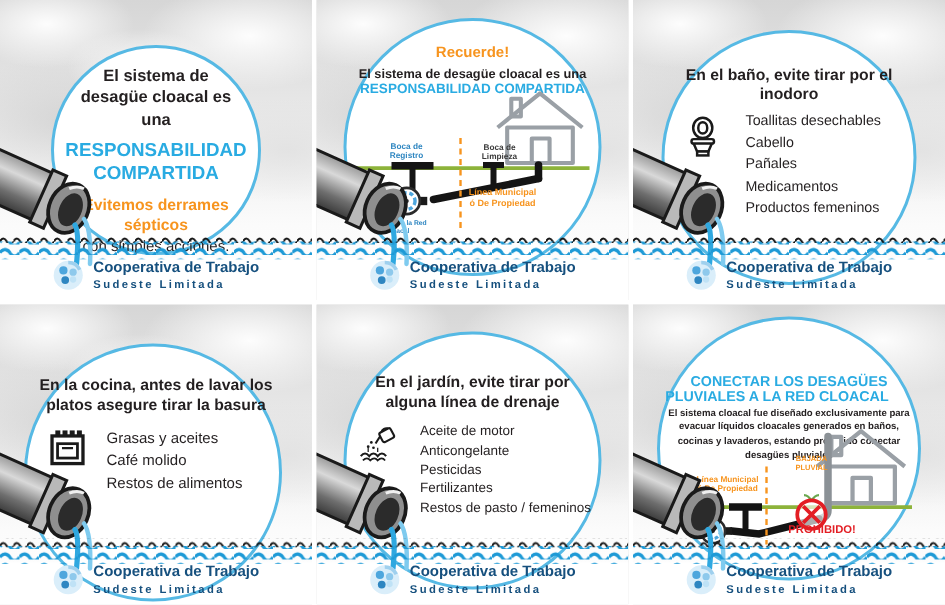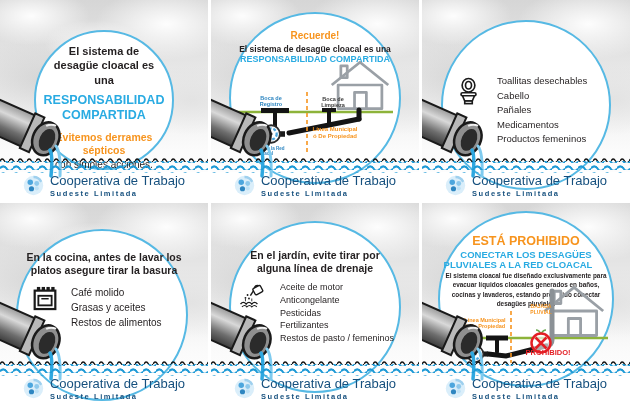--- a/index.html
+++ b/index.html
@@ -17,21 +17,21 @@
       radial-gradient(ellipse 120px 60px at 22% 40%, rgba(205,205,205,.7), transparent 70%),
       radial-gradient(ellipse 100px 50px at 92% 50%, rgba(224,224,224,.8), transparent 70%),
       linear-gradient(180deg,#d6d6d6 0%,#ececec 45%,#fbfbfb 75%,#ffffff 100%);}
   .footer-bg{position:absolute;left:0;right:0;bottom:0;height:28px;background:#ffffff;}
   .circle{position:absolute;border-radius:50%;background:#ffffff;border:2px solid #56b9e4;}
   .pipe-svg{position:absolute;left:-6px;top:96px;width:92px;height:86px;}
   .waves-svg{position:absolute;left:0;top:156px;width:208px;height:17px;}
   .logo{position:absolute;left:0;right:0;top:173px;display:flex;justify-content:center;align-items:center;gap:6px;}
   .logo-mark{width:21px;height:21px;flex:0 0 auto;}
   .logo-text{color:#16507e;line-height:1.2;}
-  .logo-line1{font-size:13px;font-weight:normal;}
+  .logo-line1{font-size:10px;font-weight:bold;}
   .logo-line2{font-size:7.5px;font-weight:bold;letter-spacing:1.6px;}
   .ttl{position:absolute;text-align:center;font-weight:bold;color:#231f20;line-height:1.25;}
   .dlabel{position:absolute;font-weight:bold;text-align:center;line-height:1.15;}
   .orange{color:#f7941e;} .blue{color:#29abe2;} .dark{color:#231f20;} .red{color:#e31e24;}
   .list{position:absolute;margin:0;padding:0;list-style:none;color:#231f20;}
   .list li{display:flex;align-items:flex-start;}
   .list li .blt{color:#f7941e;margin-right:5px;font-weight:bold;}
   .p1-text{position:absolute;left:34px;top:44px;width:140px;text-align:center;}
   .p1-intro{font-size:11px;font-weight:bold;color:#231f20;line-height:1.3;width:116px;margin:0 auto 6px;}
   .p1-headline{font-size:12.5px;font-weight:bold;color:#29abe2;line-height:1.2;margin:0 0 8px;}
@@ -202,20 +202,21 @@
         <div class="logo-line1">Cooperativa de Trabajo</div>
         <div class="logo-line2">Sudeste Limitada</div>
       </div>
     </div>
   </div>
 
   <div class="card">
     <div class="sky"></div>
     <div class="footer-bg"></div>
     <div class="circle" style="left:19px;top:20px;width:170px;height:170px;"></div>
+    <div class="ttl" style="left:30px;top:44px;width:148px;font-size:10.5px;">En el baño, evite tirar por el inodoro</div>
     <svg class="icon-svg" style="left:33px;top:77px;width:27px;height:30px;">
         <use href="#sym-toilet"></use>
       </svg>
     <ul class="list" style="left:70px;top:74px;font-size:9.5px;line-height:14.5px;">
       <li>
           <span class="blt"></span>
           <span>Toallitas desechables</span>
         </li>
       <li>
           <span class="blt"></span>
@@ -255,25 +256,25 @@
     <div class="sky"></div>
     <div class="footer-bg"></div>
     <div class="circle" style="left:16px;top:26px;width:172px;height:172px;"></div>
     <div class="ttl" style="left:18px;top:48px;width:172px;font-size:10.5px;">En la cocina, antes de lavar los platos asegure tirar la basura</div>
     <svg class="icon-svg" style="left:31px;top:81px;width:28px;height:28px;">
         <use href="#sym-stove"></use>
       </svg>
     <ul class="list" style="left:66px;top:82px;font-size:10px;line-height:15px;">
       <li>
           <span class="blt"></span>
+          <span>Grasas y aceites</span>
+        </li>
+      <li>
+          <span class="blt"></span>
           <span>Café molido</span>
-        </li>
-      <li>
-          <span class="blt"></span>
-          <span>Grasas y aceites</span>
         </li>
       <li>
           <span class="blt"></span>
           <span>Restos de alimentos</span>
         </li>
     </ul>
     <svg class="pipe-svg">
         <use href="#sym-pipe"></use>
       </svg>
     <svg class="waves-svg">
@@ -334,21 +335,20 @@
         <div class="logo-line1">Cooperativa de Trabajo</div>
         <div class="logo-line2">Sudeste Limitada</div>
       </div>
     </div>
   </div>
 
   <div class="card">
     <div class="sky"></div>
     <div class="footer-bg"></div>
     <div class="circle" style="left:16px;top:8px;width:176px;height:176px;"></div>
-    <div class="ttl orange" style="left:14px;top:31px;width:180px;font-size:12.5px;">ESTÁ PROHIBIDO</div>
     <div class="ttl blue" style="left:14px;top:46px;width:180px;font-size:9.5px;text-align:center;">CONECTAR LOS DESAGÜES</div>
     <div class="ttl blue" style="left:6px;top:56px;width:180px;font-size:9.5px;">PLUVIALES A LA RED CLOACAL</div>
     <div class="ttl dark" style="left:20px;top:68px;width:168px;font-size:6.4px;font-weight:600;line-height:1.45;">El sistema cloacal fue diseñado exclusivamente para evacuar líquidos cloacales generados en baños, cocinas y lavaderos, estando prohibido conectar desagües pluviales</div>
     <svg class="diag" style="top:80px;height:90px;" viewBox="0 0 208 90">
       <line x1="26" y1="55" x2="186" y2="55" stroke="#8db33a" stroke-width="2.5"></line>
       <use href="#sym-house" x="120" y="1" width="64" height="54"></use>
       <path d="M130 8 L130 57 Q130 62 124 63" stroke="#8b9196" stroke-width="5" fill="none" stroke-linecap="round"></path>
       <g stroke="#141414" stroke-linecap="round" fill="none">
         <path d="M124 63 L84 73 L66 71" stroke-width="5"></path>
         <path d="M75 56 L75 69" stroke-width="4"></path>

